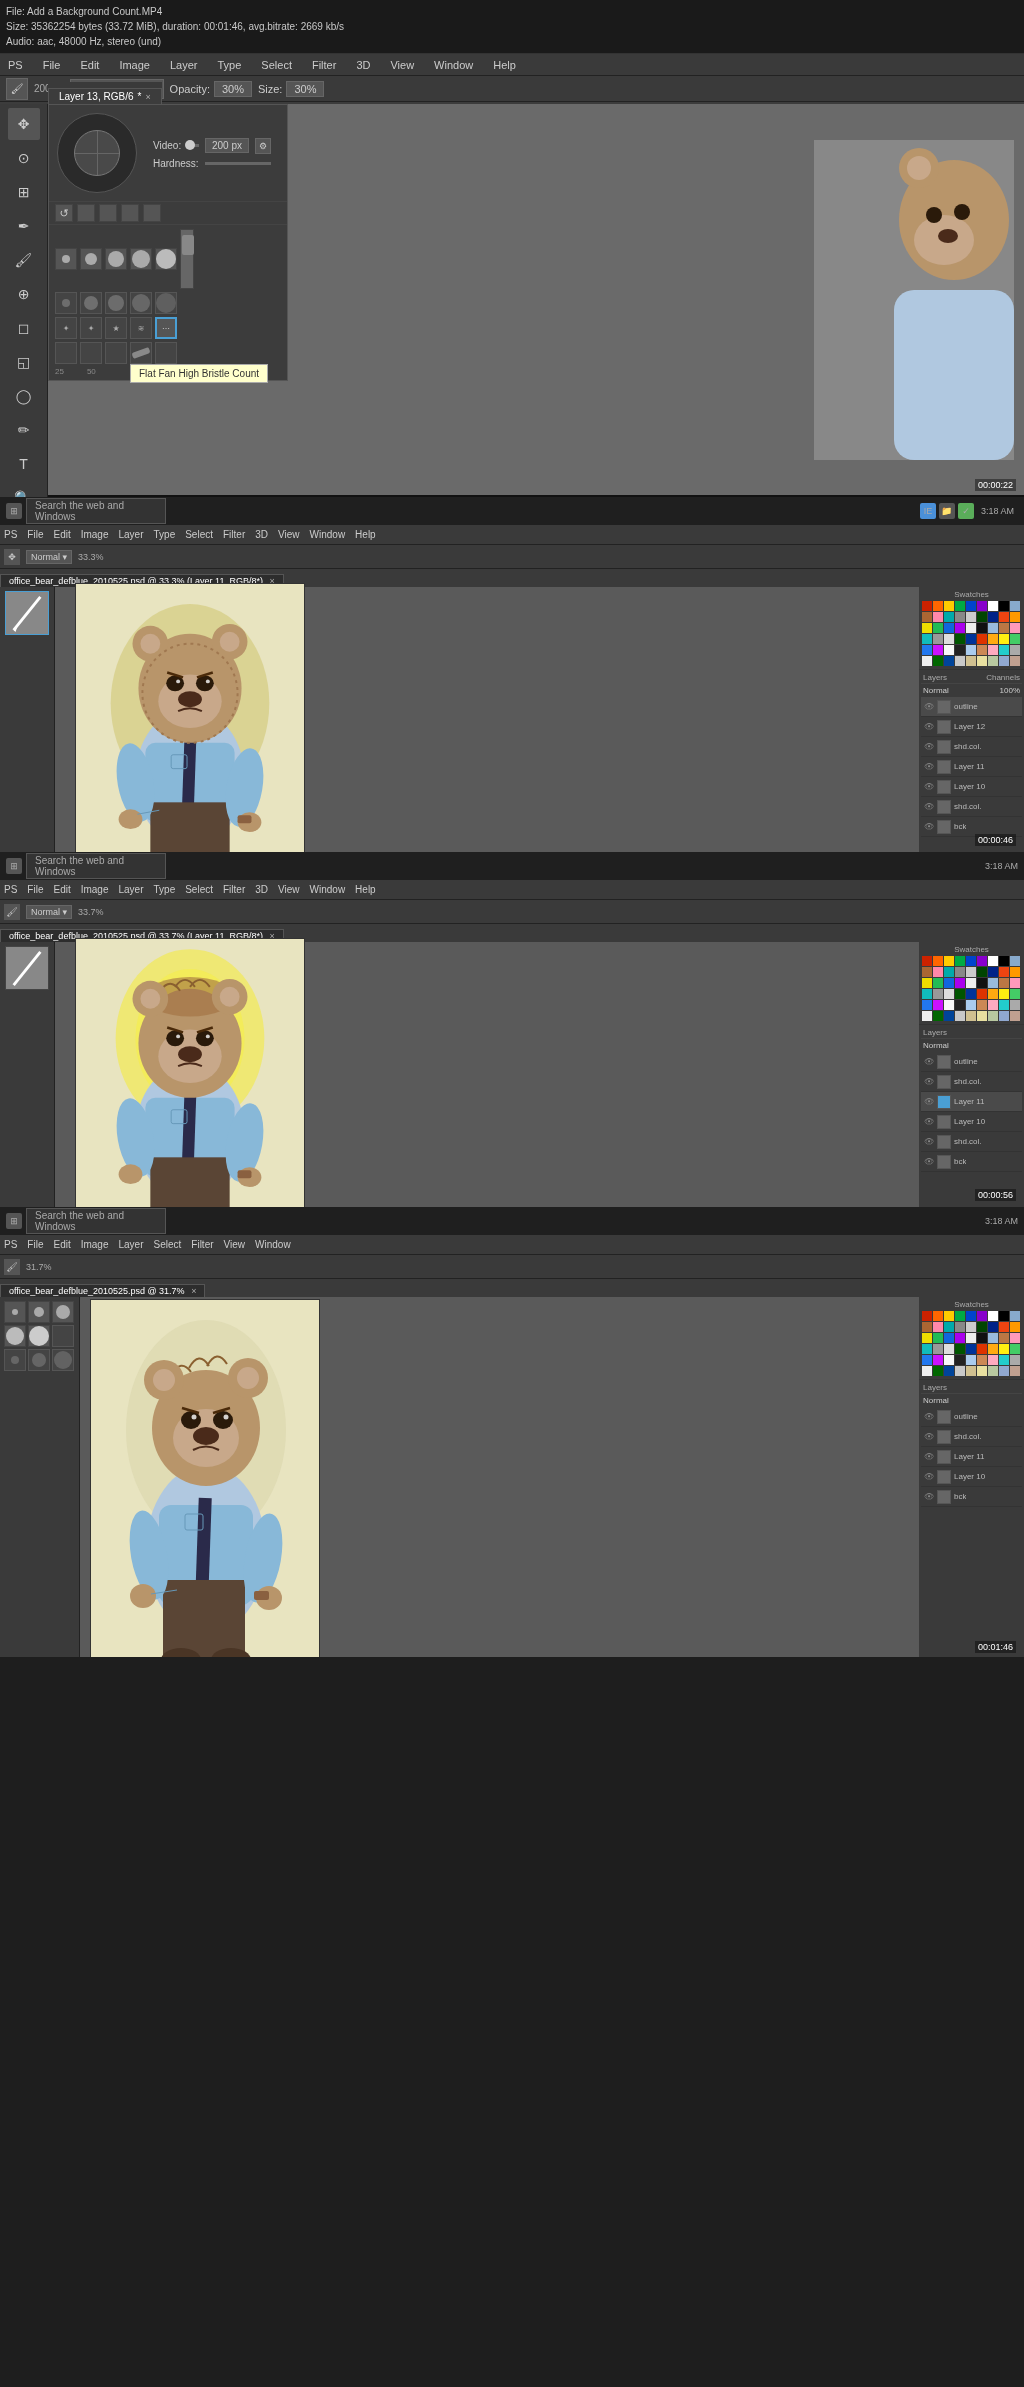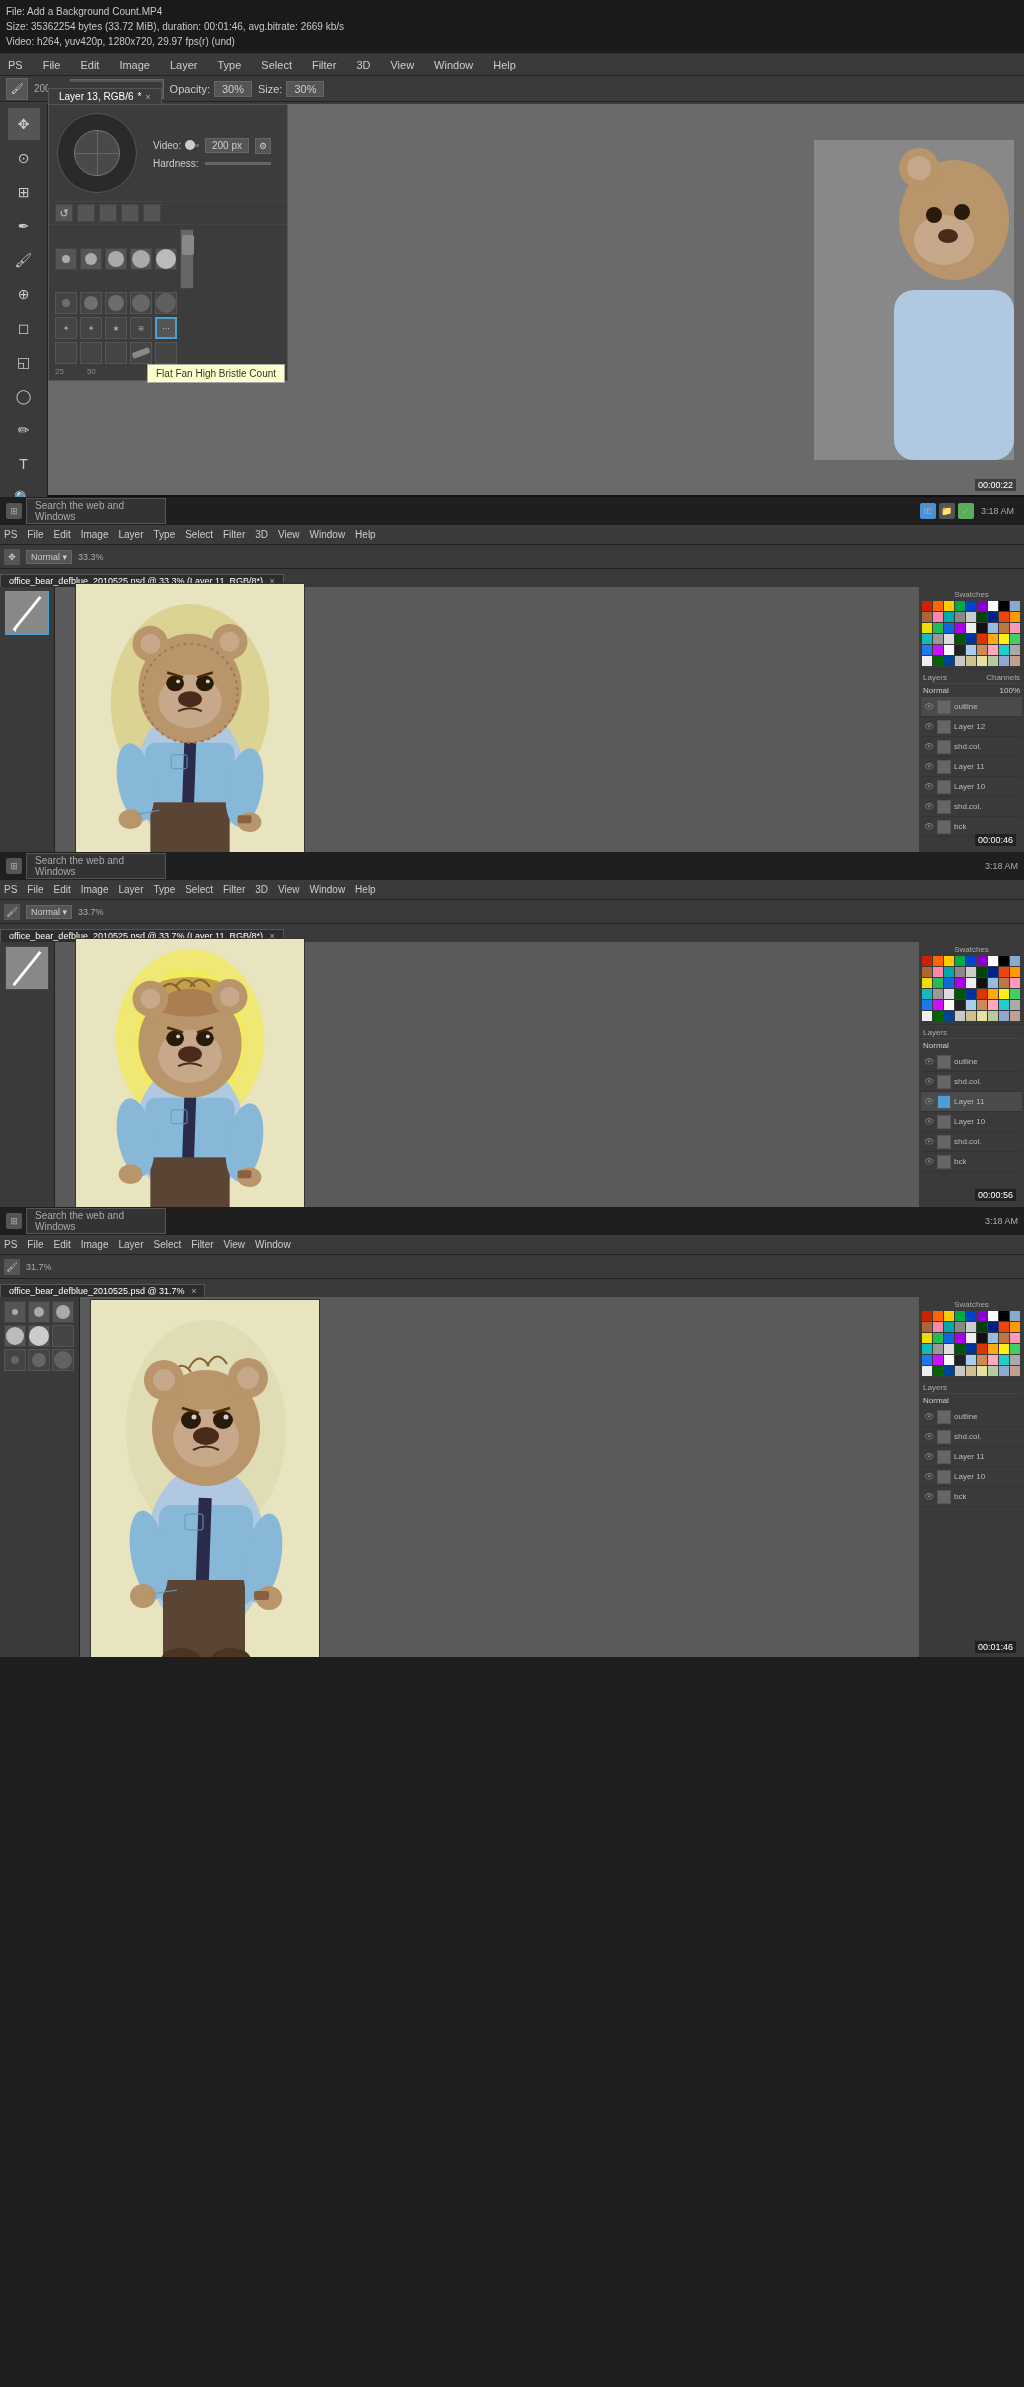--- a/index.html
+++ b/index.html
@@ -300,21 +300,21 @@
     .panel2-workspace {
       display: flex; height: calc(100% - 76px);
     }
   </style>
 </head>
 <body>
 
 <div class="file-info">
   <div>File: Add a Background Count.MP4</div>
   <div>Size: 35362254 bytes (33.72 MiB), duration: 00:01:46, avg.bitrate: 2669 kb/s</div>
-  <div>Video: h264, yuv420p, 1280x720, 29.97 fps(r) (und)</div>
+  <div>Audio: aac, 48000 Hz, stereo (und)</div>
 </div>
 
 <div class="ps-panel-1">
 
   <div class="ps-menubar">
     <span>PS</span>
     <span>File</span>
     <span>Edit</span>
     <span>Image</span>
     <span>Layer</span>
@@ -470,21 +470,21 @@
         <div style="width:22px;height:22px;background:#444;border:1px solid #555;cursor:pointer;"></div>
       </div>
 
       <div style="display:flex;gap:3px;font-size:8px;color:#888;margin-top:2px;">
         <span>25</span>
         <span style="margin-left:20px;">50</span>
       </div>
     </div>
   </div>
 
-  <div class="brush-tooltip" style="top:310px;left:147px;">
+  <div class="brush-tooltip" style="top:310px;left:130px;">
     <span>Flat Fan High Bristle Count</span>
   </div>
 
   <div class="canvas-area-1">
     <div class="canvas-preview-1">
       <svg viewBox="0 0 200 320" width="200" height="320">
 
         <rect width="200" height="320" fill="#888"></rect>
 
         <ellipse cx="140" cy="80" rx="55" ry="60" fill="#b8956a"></ellipse>

